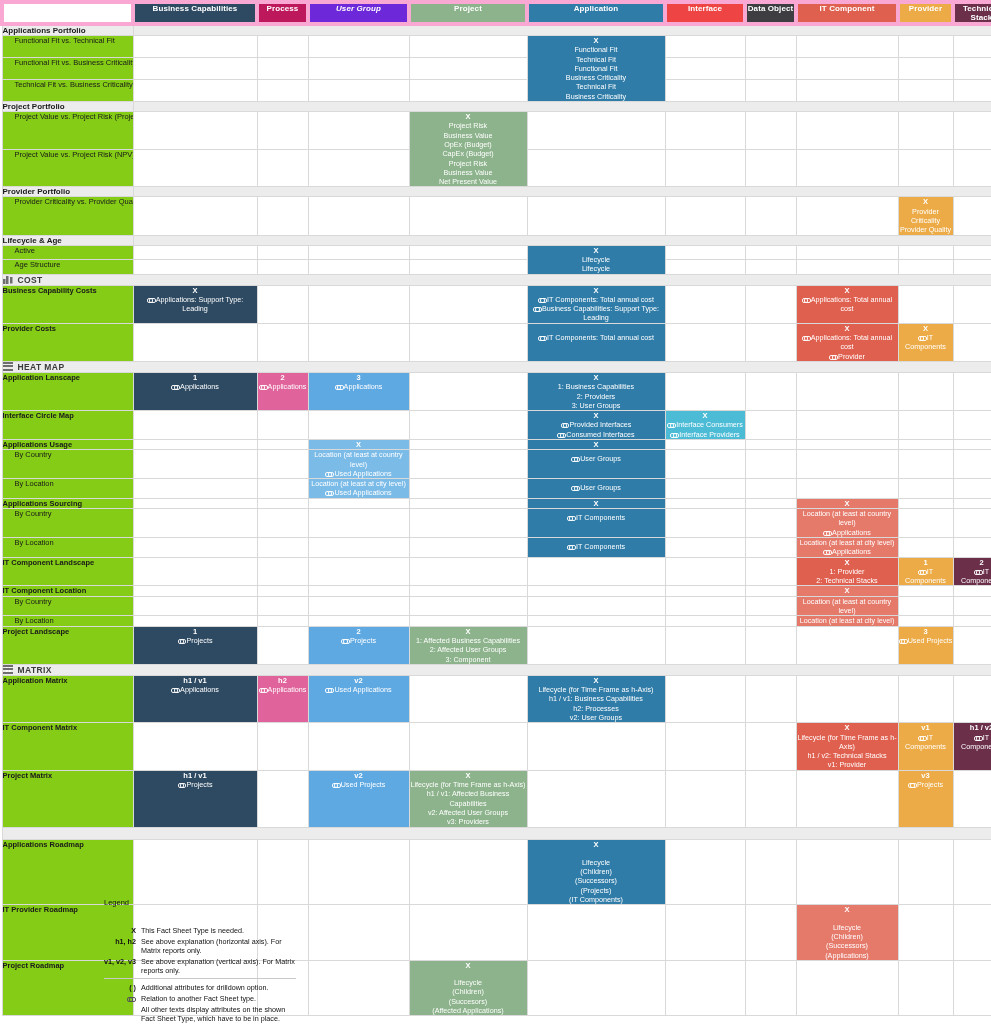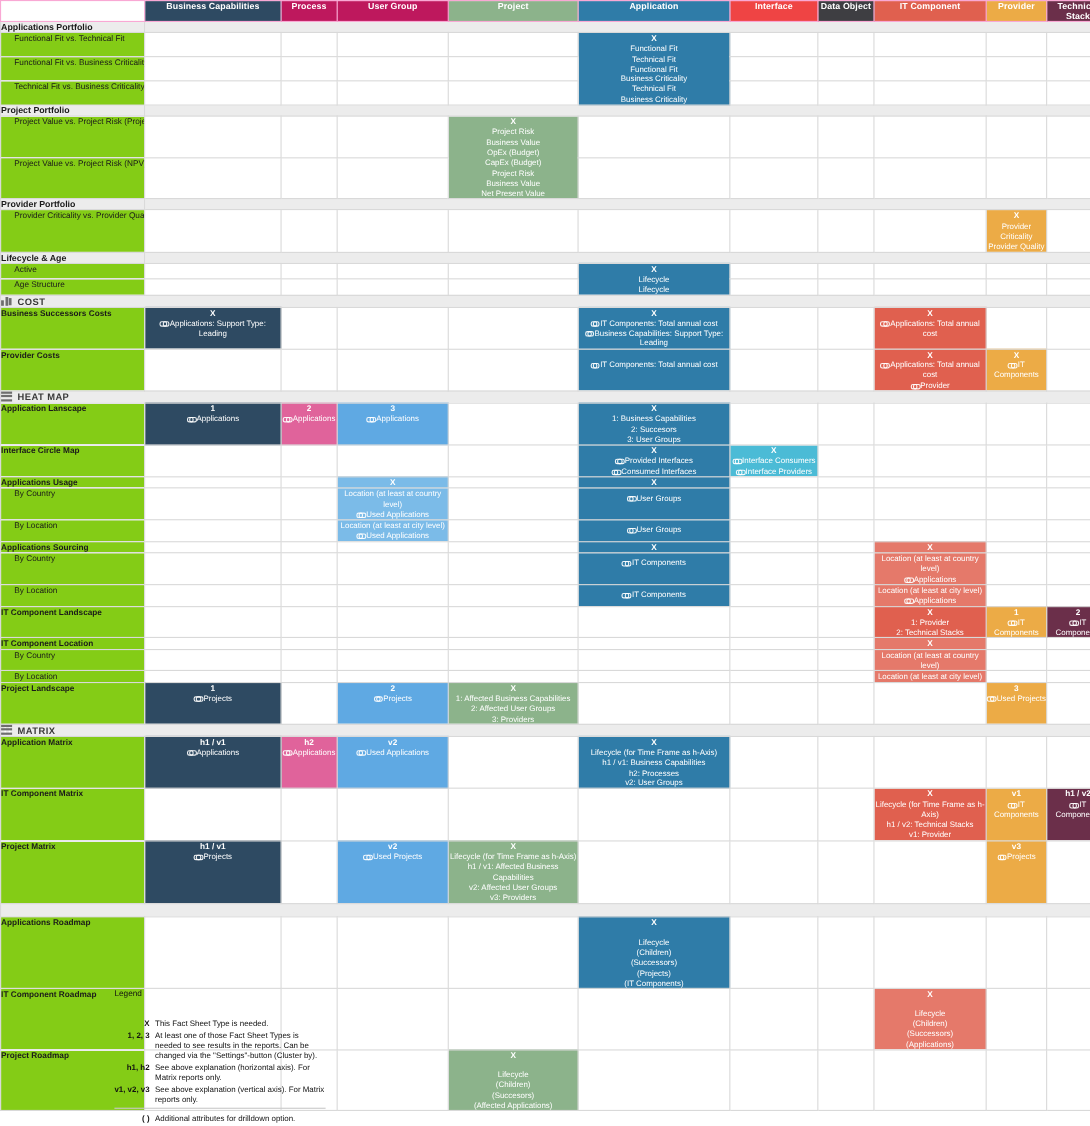--- a/index.html
+++ b/index.html
@@ -38,27 +38,27 @@
   col.c-pv   { width: 55px; }
   col.c-ts   { width: 57px; }
 
   
   tr.header th {
     color: #ffffff;
     font-size: 8px;
     font-weight: bold;
     text-align: center;
     height: 13px;
-    border: 1px solid #f9a8d4;
+    border: 4px solid #f9a8d4;
     letter-spacing: .1px;
   }
   th.h-blank { background: #ffffff; border: none; }
   th.h-bc  { background: #2e4a62; }
   th.h-pr  { background: #be185d; }
-  th.h-ug  { background: #be185d; }
+  th.h-ug  { background: #6d28d9; font-style: italic; }
   th.h-pj  { background: #8cb38b; }
   th.h-ap  { background: #2f7ca8; margin-left: 36px; }
   th.h-if  { background: #ef4444; }
   th.h-do  { background: #3e3e42; }
   th.h-itc { background: #e0604f; }
   th.h-pv  { background: #ecab46; }
   th.h-ts  { background: #6b2f4a; }
 
   
   td.section {
@@ -376,21 +376,21 @@
     <td class="empty"></td>
     <td class="empty"></td>
   </tr>
 
   <tr>
     <td colspan="11" class="bandcap">
       <span class="bandicon chart"></span><span>COST</span>
     </td>
   </tr>
   <tr>
-    <td class="rowlabel head">Business Successors Costs</td>
+    <td class="rowlabel head">Business Capability Costs</td>
     <td class="cell c-bcbg">
       <span class="x">X</span>
       <span class="line"><span class="linkicon"></span><span>Applications: Support Type: Leading</span></span>
     </td>
     <td class="empty"></td>
     <td class="empty"></td>
     <td class="empty"></td>
     <td class="cell c-apbg">
       <span class="x">X</span>
       <span class="line"><span class="linkicon"></span><span>IT Components: Total annual cost</span></span>
@@ -446,21 +446,21 @@
       <span class="line"><span class="linkicon"></span><span>Applications</span></span>
     </td>
     <td class="cell c-ugbg">
       <span class="x">3</span>
       <span class="line"><span class="linkicon"></span><span>Applications</span></span>
     </td>
     <td class="empty"></td>
     <td class="cell c-apbg">
       <span class="x">X</span>
       <span class="line"><span>1: Business Capabilities</span></span>
-      <span class="line"><span>2: Succesors</span></span>
+      <span class="line"><span>2: Providers</span></span>
       <span class="line"><span>3: User Groups</span></span>
     </td>
     <td class="empty"></td>
     <td class="empty"></td>
     <td class="empty"></td>
     <td class="empty"></td>
     <td class="empty"></td>
   </tr>
 
   <tr>
@@ -675,21 +675,21 @@
     </td>
     <td class="empty"></td>
     <td class="cell c-ugbg">
       <span class="x">2</span>
       <span class="line"><span class="linkicon"></span><span>Projects</span></span>
     </td>
     <td class="cell c-pjbg">
       <span class="x">X</span>
       <span class="line"><span>1: Affected Business Capabilities</span></span>
       <span class="line"><span>2: Affected User Groups</span></span>
-      <span class="line"><span>3: Providers</span></span>
+      <span class="line"><span>3: Component</span></span>
     </td>
     <td class="empty"></td>
     <td class="empty"></td>
     <td class="empty"></td>
     <td class="empty"></td>
     <td class="cell c-pvbg">
       <span class="x">3</span>
       <span class="line"><span class="linkicon"></span><span>Used Projects</span></span>
     </td>
     <td class="empty"></td>
@@ -804,21 +804,21 @@
       <span class="line">(IT Components)</span>
     </td>
     <td class="empty"></td>
     <td class="empty"></td>
     <td class="empty"></td>
     <td class="empty"></td>
     <td class="empty"></td>
   </tr>
 
   <tr>
-    <td class="rowlabel head">IT Component Roadmap</td>
+    <td class="rowlabel head">IT Provider Roadmap</td>
     <td class="empty"></td>
     <td class="empty"></td>
     <td class="empty"></td>
     <td class="empty"></td>
     <td class="empty"></td>
     <td class="empty"></td>
     <td class="empty"></td>
     <td class="cell c-itcl" style="height:45px">
       <span class="x">X</span>
       <span class="line" style="height:8px"></span>
@@ -854,24 +854,20 @@
 </tbody>
     </table>
 
 <div id="legend">
   <div class="ltitle">Legend</div>
   <table>
     <tbody>
           <tr>
       <td class="k">X</td>
       <td>This Fact Sheet Type is needed.</td>
-    </tr>
-    <tr>
-      <td class="k">1, 2, 3</td>
-      <td>At least one of those Fact Sheet Types is needed to see results in the reports. Can be changed via the "Settings"-button (Cluster by).</td>
     </tr>
     <tr>
       <td class="k">h1, h2</td>
       <td>See above explanation (horizontal axis). For Matrix reports only.</td>
     </tr>
     <tr>
       <td class="k">v1, v2, v3</td>
       <td>See above explanation (vertical axis). For Matrix reports only.</td>
     </tr>
     <tr>

